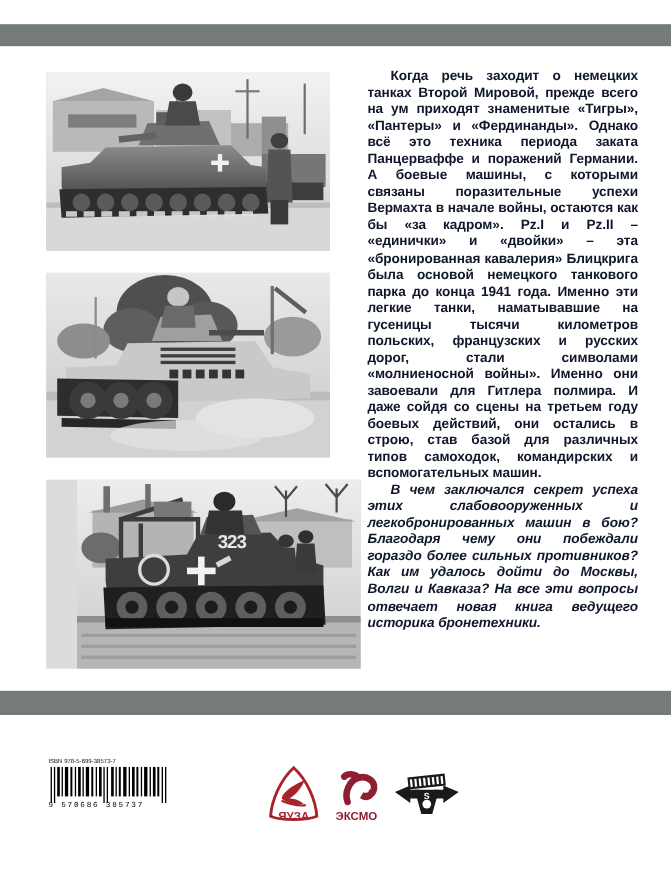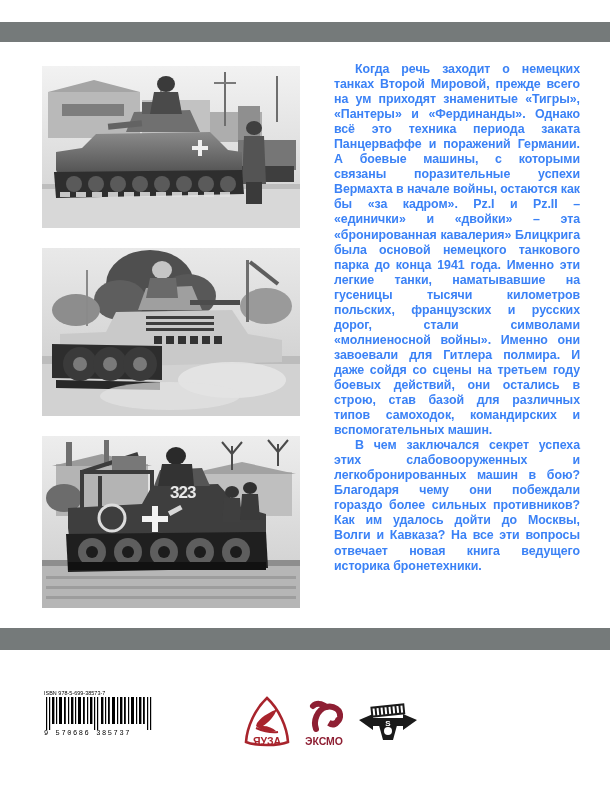--- a/index.html
+++ b/index.html
@@ -32,42 +32,42 @@
   .photo {
     position: absolute;
     left: 42px;
     width: 258px;
     background: #dcdcdc;
     overflow: hidden;
   }
   .photo svg { display: block; width: 100%; height: 100%; }
   .photo-1 { top: 66px;  height: 162px; }
   .photo-2 { top: 248px; height: 168px; }
-  .photo-3 { top: 436px; height: 172px; }
+  .photo-3 { top: 436px; height: 172px; padding-left: 28px; }
 
   
   .blurb {
     position: absolute;
     left: 334px;
     top: 62px;
     width: 246px;
     font-family: "Liberation Sans", sans-serif;
     font-size: 12.4px;
     line-height: 15.05px;
     font-weight: bold;
-    color: #3b82f6;
+    color: #0f172a;
     text-align: justify;
     text-justify: inter-word;
     letter-spacing: -0.05px;
   }
   .blurb p {
     margin: 0;
     text-indent: 21px;
   }
-  .blurb p + p { margin-top: 0; }
+  .blurb p + p { margin-top: 0; font-style: italic; }
 
   
   .isbn-block {
     position: absolute;
     left: 44px;
     top: 690px;
     width: 112px;
   }
   .isbn-text {
     font-family: "Liberation Sans", sans-serif;

